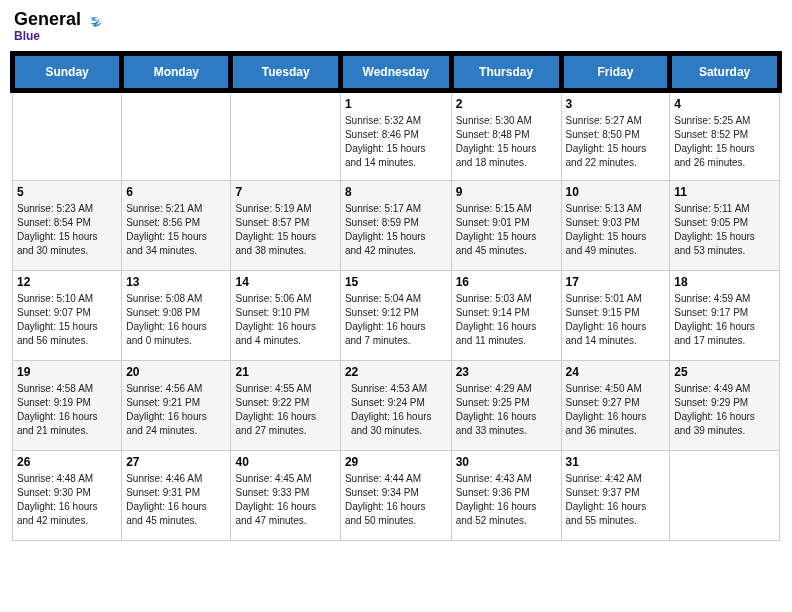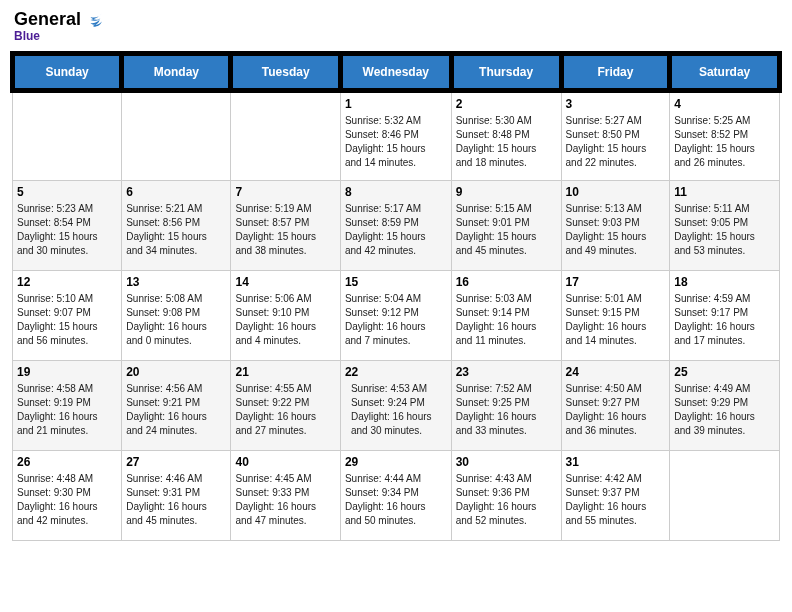--- a/index.html
+++ b/index.html
@@ -278,21 +278,21 @@
         </td>
         <td>
           <span class="day-num">22</span>
           <div class="day-info" style="white-space: pre-line; margin-left: 6px;">Sunrise: 4:53 AM
 Sunset: 9:24 PM
 Daylight: 16 hours
 and 30 minutes.</div>
         </td>
         <td>
           <span class="day-num">23</span>
-          <div class="day-info" style="white-space: pre-line;">Sunrise: 7:52 AM
+          <div class="day-info" style="white-space: pre-line;">Sunrise: 4:29 AM
 Sunset: 9:25 PM
 Daylight: 16 hours
 and 33 minutes.</div>
         </td>
         <td>
           <span class="day-num">24</span>
           <div class="day-info" style="white-space: pre-line;">Sunrise: 4:50 AM
 Sunset: 9:27 PM
 Daylight: 16 hours
 and 36 minutes.</div>

